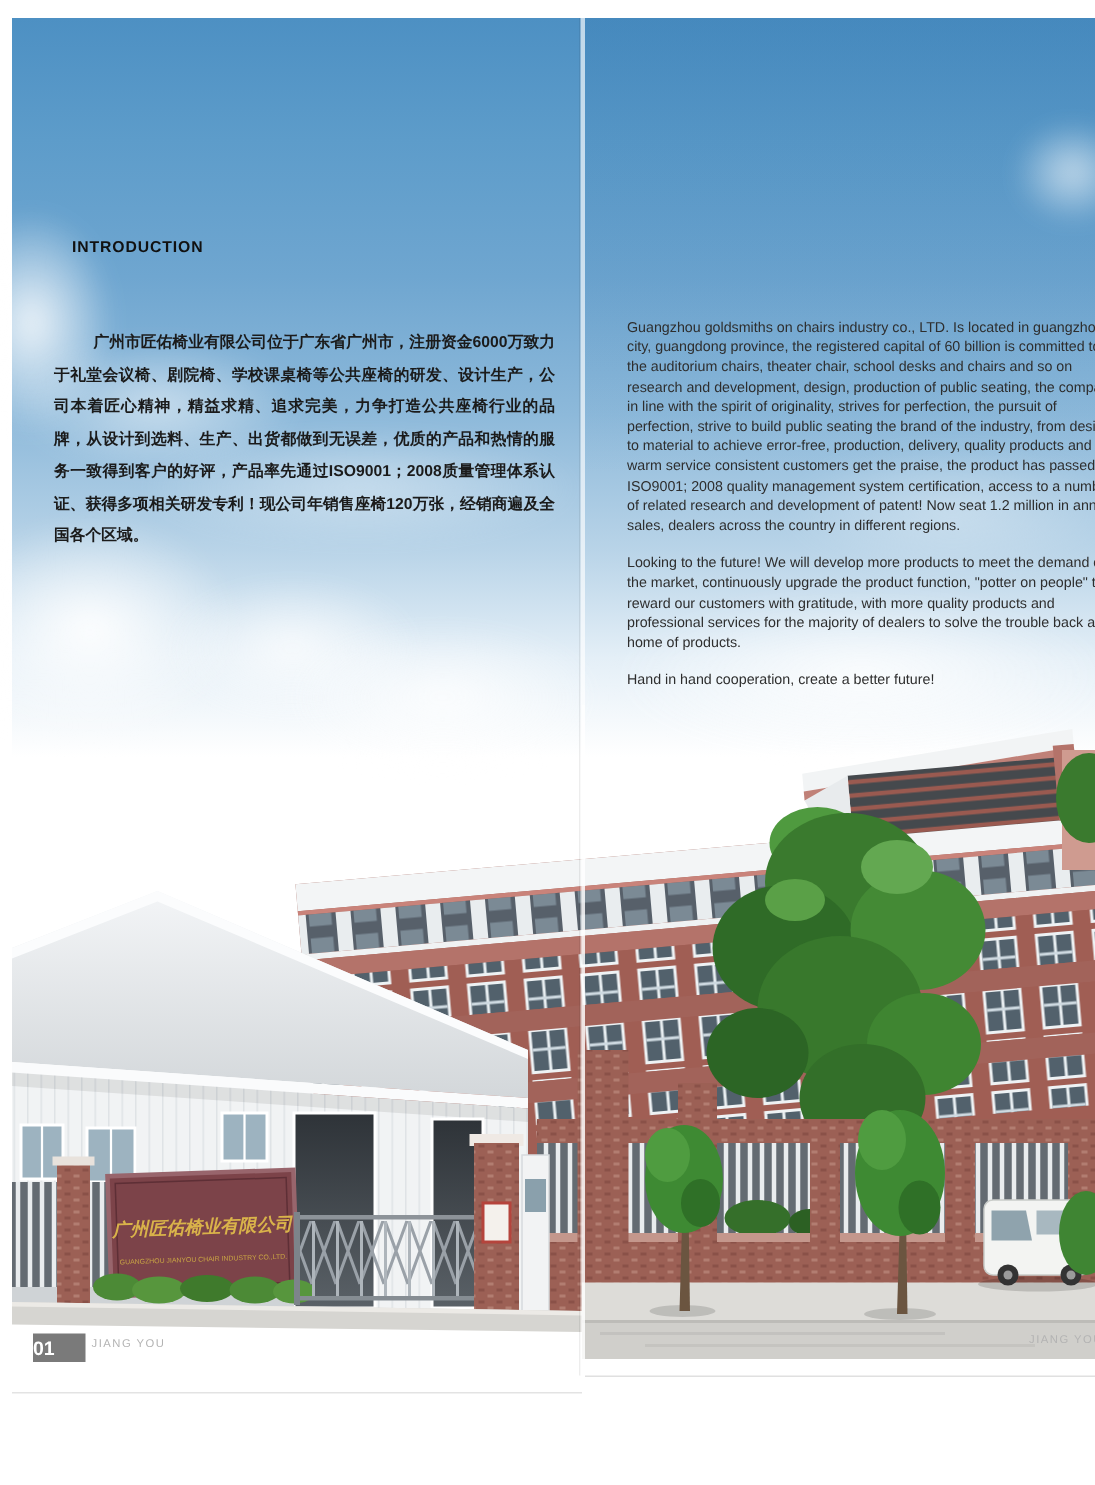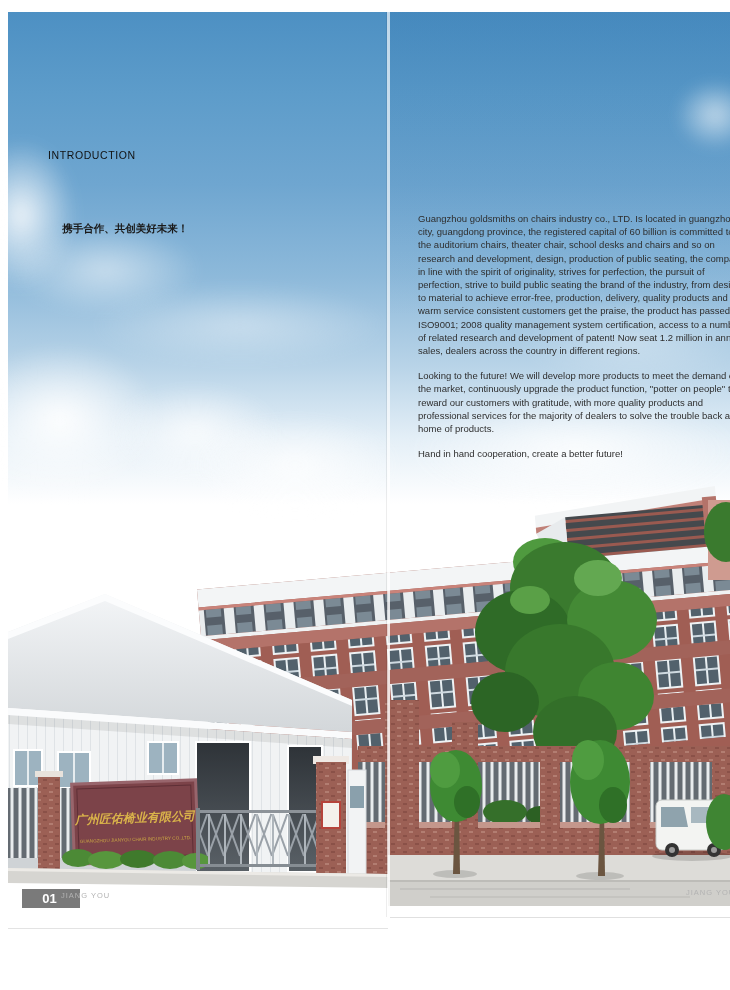--- a/index.html
+++ b/index.html
@@ -26,37 +26,37 @@
   .c6{left:675px;top:80px;width:80px;height:70px;opacity:.65;}
   .c7{left:520px;top:295px;width:230px;height:90px;opacity:.35;}
   .c8{left:410px;top:395px;width:330px;height:110px;opacity:.85;}
   .c9{left:190px;top:415px;width:210px;height:100px;opacity:.8;}
   
   .fold-shadow{position:absolute;left:386px;top:12px;width:1px;height:905px;background:rgba(0,0,0,0.07);}
   .fold-light{position:absolute;left:387px;top:12px;width:3px;height:905px;background:rgba(255,255,255,0.65);}
   
   .title-block{position:absolute;left:48px;top:146px;color:#111;}
   .title-cn{font-size:29px;font-weight:bold;letter-spacing:3px;line-height:34px;}
-  .title-en{font-size:10.5px;font-weight:normal;letter-spacing:0.6px;margin-top:3px;}
+  .title-en{font-size:10.5px;font-weight:bold;letter-spacing:0.6px;margin-top:13px;}
   
   .cn-text{
     position:absolute;left:36px;top:218px;width:334px;
     font-size:10.5px;line-height:21.5px;font-weight:600;color:#1b1b1b;
     text-align:justify;
   }
   .cn-text p{margin:0;text-indent:2.5em;}
   .en-text{
     position:absolute;left:418px;top:212px;width:330px;
     font-size:9.5px;line-height:13.2px;color:#2e2e2e;text-align:left;
   }
   .en-text p{margin:0 0 12px 0;}
   
   .page-badge{
-    position:absolute;left:22px;top:889px;width:58px;height:19px;background:#7a7a7a;
-    color:#fff;font-size:13px;font-weight:bold;text-align:center;line-height:19px;
+    position:absolute;left:22px;top:889px;width:35px;height:19px;background:#7a7a7a;
+    color:#fff;font-size:13px;font-weight:bold;text-align:left;line-height:19px;
     padding-right:3px;box-sizing:border-box;
   }
   .brand-left{position:absolute;left:61px;top:891px;font-size:7.5px;color:#b3b3b3;letter-spacing:1px;}
   .brand-right{position:absolute;left:686px;top:888px;width:60px;font-size:7.5px;color:#b3b3b3;letter-spacing:1px;white-space:nowrap;}
   .edge-left{position:absolute;left:8px;top:928px;width:380px;height:1px;background:#e3e3e3;}
   .edge-right{position:absolute;left:390px;top:917px;width:340px;height:1px;background:#e0e0e0;}
   svg{display:block;}
 </style>
 </head>
 <body>
@@ -266,21 +266,21 @@
 </svg>
 
 <div class="fold-shadow"></div>
 <div class="fold-light"></div>
 
 <div class="title-block">
   <div class="title-en">INTRODUCTION</div>
 </div>
 
 <div class="cn-text">
-  <p>携手合作、共创美好未来！</p>
+  <p>广州市匠佑椅业有限公司位于广东省广州市，注册资金6000万致力于礼堂会议椅、剧院椅、学校课桌椅等公共座椅的研发、设计生产，公司本着匠心精神，精益求精、追求完美，力争打造公共座椅行业的品牌，从设计到选料、生产、出货都做到无误差，优质的产品和热情的服务一致得到客户的好评，产品率先通过ISO9001；2008质量管理体系认证、获得多项相关研发专利！现公司年销售座椅120万张，经销商遍及全国各个区域。</p>
 </div>
 
 <div class="en-text">
   <p>Guangzhou goldsmiths on chairs industry co., LTD. Is located in guangzhou city, guangdong province, the registered capital of 60 billion is committed to the auditorium chairs, theater chair, school desks and chairs and so on research and development, design, production of public seating, the company in line with the spirit of originality, strives for perfection, the pursuit of perfection, strive to build public seating the brand of the industry, from design to material to achieve error-free, production, delivery, quality products and warm service consistent customers get the praise, the product has passed ISO9001; 2008 quality management system certification, access to a number of related research and development of patent! Now seat 1.2 million in annual sales, dealers across the country in different regions.</p>
   <p>Looking to the future! We will develop more products to meet the demand of the market, continuously upgrade the product function, "potter on people" to reward our customers with gratitude, with more quality products and professional services for the majority of dealers to solve the trouble back at home of products.</p>
   <p>Hand in hand cooperation, create a better future!</p>
 </div>
 
 <div class="page-badge">01</div>
 <div class="brand-left">JIANG YOU</div>

